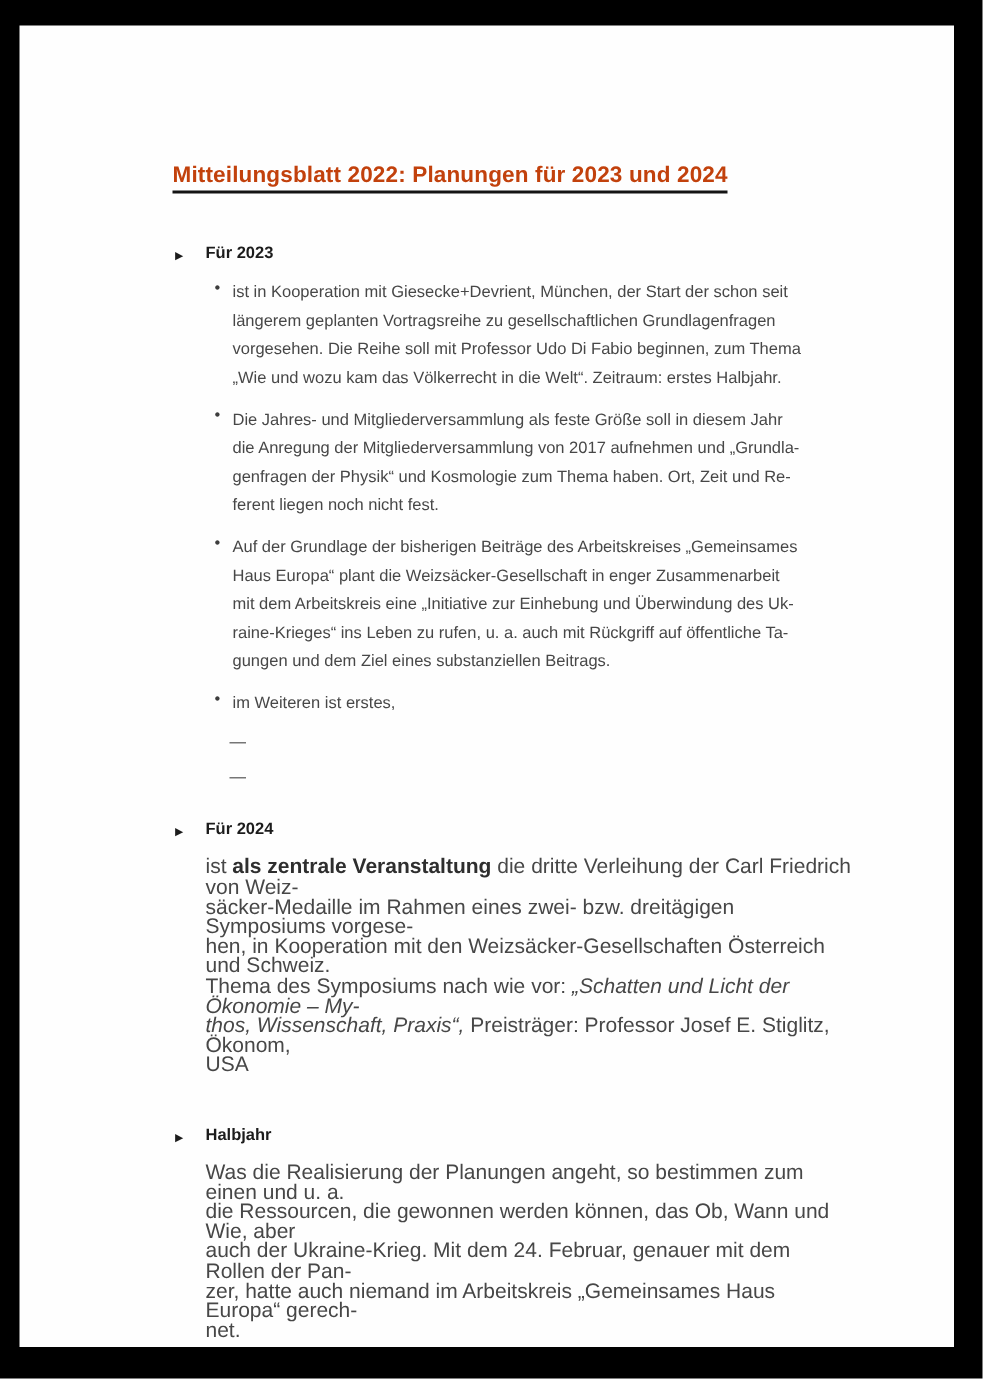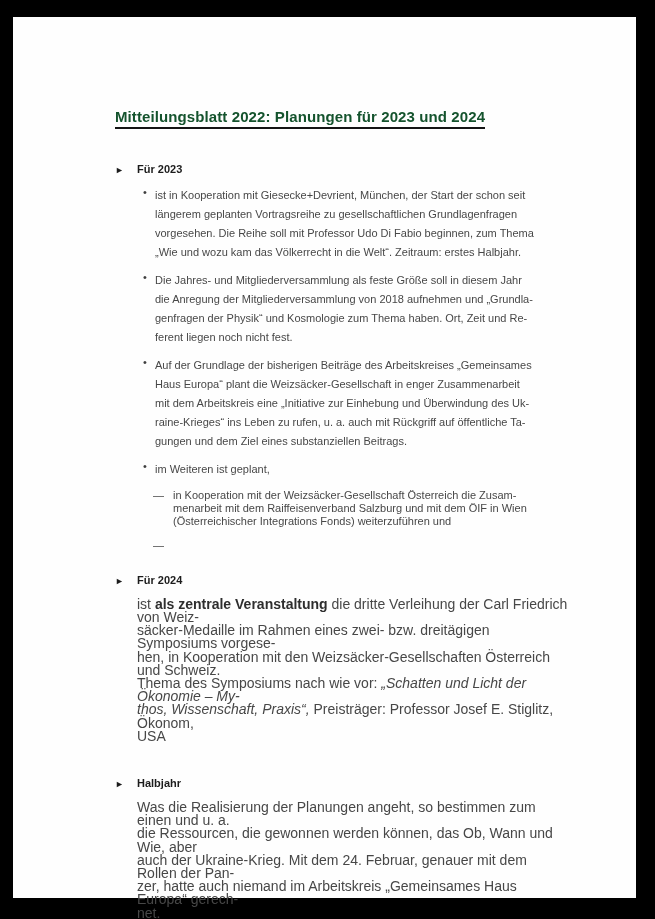--- a/index.html
+++ b/index.html
@@ -18,21 +18,21 @@
   }
   .content {
     position: absolute;
     left: 102px; top: 91px;
     width: 480px;
   }
   .title {
     display: inline-block;
     font-size: 15px;
     font-weight: bold;
-    color: #14532d;
+    color: #c2410c;
     line-height: 17px;
     letter-spacing: 0.1px;
     padding-bottom: 2px;
     border-bottom: 2px solid #141414;
     white-space: nowrap;
   }
   .section { margin: 0; }
   .sec-2023 { margin-top: 34px; }
   .sec-2024 { margin-top: 22px; }
   .sec-anm  { margin-top: 34px; }
@@ -107,43 +107,40 @@
         <div class="bullet">
             <span class="bdot">•</span>
             <p class="btext">ist in Kooperation mit Giesecke+Devrient, München, der Start der schon seit
 längerem geplanten Vortragsreihe zu gesellschaftlichen Grundlagenfragen
 vorgesehen. Die Reihe soll mit Professor Udo Di Fabio beginnen, zum Thema
 „Wie und wozu kam das Völkerrecht in die Welt“. Zeitraum: erstes Halbjahr.</p>
           </div>
         <div class="bullet">
             <span class="bdot">•</span>
             <p class="btext">Die Jahres- und Mitgliederversammlung als feste Größe soll in diesem Jahr
-die Anregung der Mitgliederversammlung von 2018 aufnehmen und „Grundla-
+die Anregung der Mitgliederversammlung von 2017 aufnehmen und „Grundla-
 genfragen der Physik“ und Kosmologie zum Thema haben. Ort, Zeit und Re-
 ferent liegen noch nicht fest.</p>
           </div>
         <div class="bullet">
             <span class="bdot">•</span>
             <p class="btext">Auf der Grundlage der bisherigen Beiträge des Arbeitskreises „Gemeinsames
 Haus Europa“ plant die Weizsäcker-Gesellschaft in enger Zusammenarbeit
 mit dem Arbeitskreis eine „Initiative zur Einhebung und Überwindung des Uk-
 raine-Krieges“ ins Leben zu rufen, u. a. auch mit Rückgriff auf öffentliche Ta-
 gungen und dem Ziel eines substanziellen Beitrags.</p>
           </div>
         <div class="bullet">
             <span class="bdot">•</span>
-            <p class="btext">im Weiteren ist geplant,</p>
+            <p class="btext">im Weiteren ist erstes,</p>
           </div>
       </div>
       <div class="subs">
         <div class="sub">
             <span class="sdash">—</span>
-            <p class="stext">in Kooperation mit der Weizsäcker-Gesellschaft Österreich die Zusam-
-menarbeit mit dem Raiffeisenverband Salzburg und mit dem ÖIF in Wien
-(Österreichischer Integrations Fonds) weiterzuführen und</p>
           </div>
         <div class="sub">
             <span class="sdash">—</span>
           </div>
       </div>
     </div>
 
     <div class="section sec-2024">
       <div class="sec-head">
           <span class="arrow">►</span>

